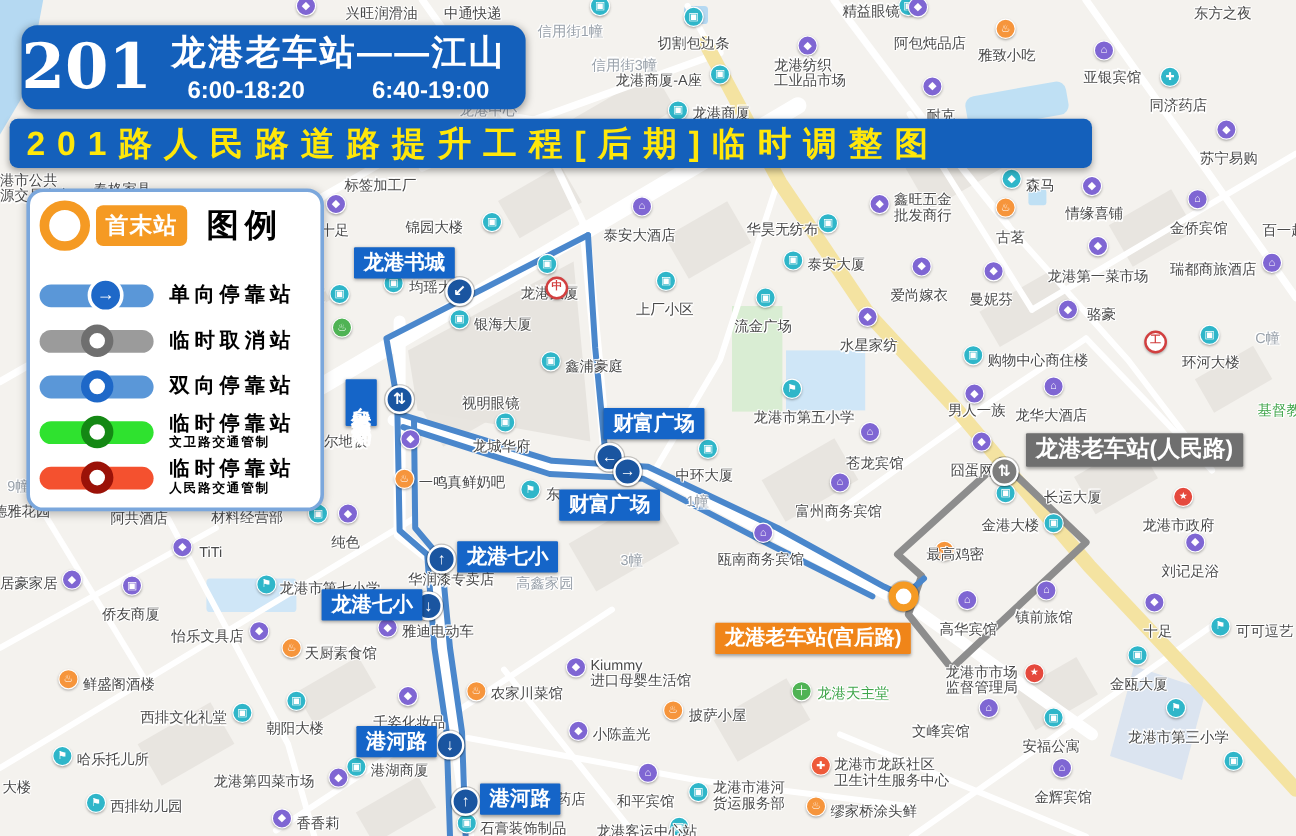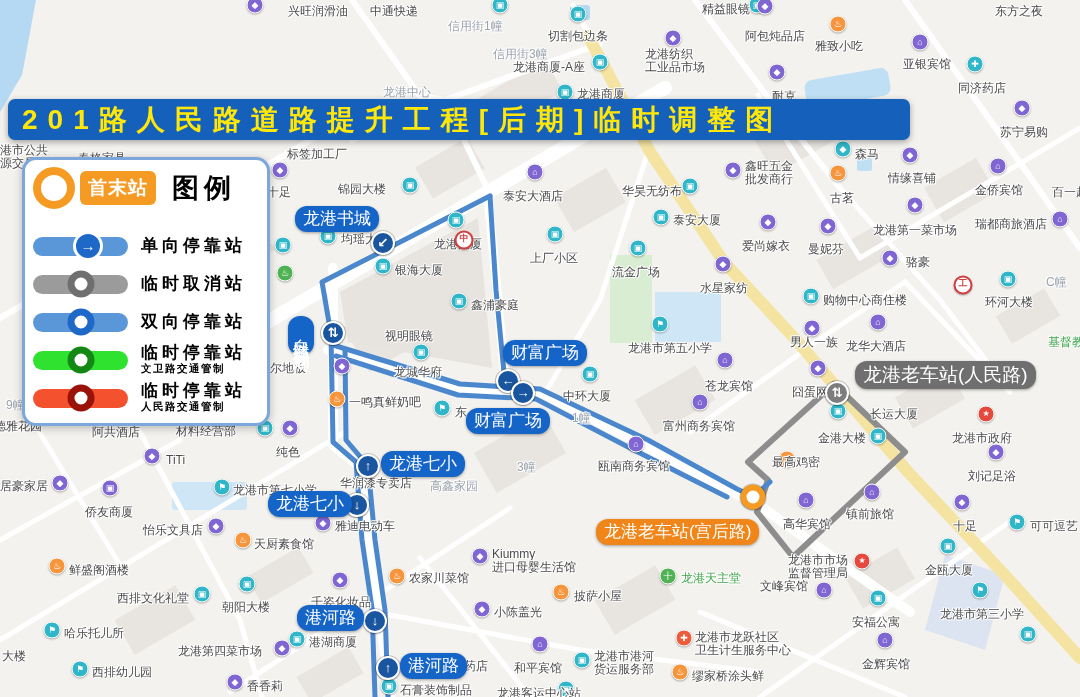--- a/index.html
+++ b/index.html
@@ -18,22 +18,22 @@
     text-shadow:-1px 0 #fff,1px 0 #fff,0 -1px #fff,0 1px #fff,1px 1px #fff,-1px -1px #fff;line-height:13px;}
   .poi-t.gray{color:#9aa2ab;font-weight:400}
   .poi-t.green{color:#3fa54a}
   
   .stn{position:absolute;width:20px;height:20px;border-radius:50%;background:#1a55a0;border:2px solid #fff;
     box-shadow:0 0 0 1px rgba(0,0,0,.18),0 1px 2px rgba(0,0,0,.3);color:#fff;font-size:13px;font-weight:bold;
     line-height:19px;text-align:center;transform:translate(-50%,-50%);z-index:5;}
   .stn.cancel{background:#7d7d7d}
   .stn.terminus{background:#fff;border:6px solid #f59a23;width:13px;height:13px;}
   
-  .rlabel{position:absolute;color:#fff;font-weight:normal;font-size:17px;white-space:nowrap;
-    padding:3px 8px;border-radius:12px;z-index:6;box-shadow:0 1px 3px rgba(0,0,0,.35);line-height:1.15;}
+  .rlabel{position:absolute;color:#fff;font-weight:bold;font-size:17px;white-space:nowrap;
+    padding:3px 8px;border-radius:1px;z-index:6;box-shadow:0 1px 3px rgba(0,0,0,.35);line-height:1.15;}
   .rlabel.blue{background:#1565c8}.rlabel.orange{background:#f08519}
   .rlabel.gray{background:#6f6f6f;font-size:19px}
   .rlabel.vert{writing-mode:vertical-rl;text-orientation:upright;padding:9px 3px;letter-spacing:3px;}
   
   #header{position:absolute;left:18px;top:21px;width:420px;height:70px;background:#1460bb;border-radius:13px;
     display:flex;align-items:center;box-shadow:0 2px 7px rgba(0,0,0,.4);z-index:10;color:#fff;}
   #route-no{width:108px;text-align:center;font-family:"DejaVu Serif","Liberation Serif",serif;
     font-size:52px;font-weight:bold;line-height:70px;}
   #hdr-right{flex:1;display:flex;flex-direction:column;align-items:center;justify-content:center;}
   #route-name{font-size:29px;font-weight:bold;letter-spacing:2px;}
@@ -230,21 +230,21 @@
         <div class="poi-t" style="left: 783px; top: 518px;">高华宾馆</div>
         <div class="pin purple" style="left: 872px; top: 492px;">⌂</div>
         <div class="poi-t" style="left: 846px; top: 508px;">镇前旅馆</div>
         <div class="pin purple" style="left: 962px; top: 502px;">◆</div>
         <div class="poi-t" style="left: 953px; top: 520px;">十足</div>
         <div class="pin teal" style="left: 1017px; top: 522px;">⚑</div>
         <div class="poi-t" style="left: 1030px; top: 520px;">可可逗艺</div>
         <div class="pin star" style="left: 862px; top: 561px;">★</div>
         <div class="poi-t" style="left: 788px; top: 554px;">龙港市市场<div>监督管理局</div></div>
         <div class="pin purple" style="left: 824px; top: 590px;">⌂</div>
-        <div class="poi-t" style="left: 760px; top: 580px;">文峰宾馆</div>
+        <div class="poi-t" style="left: 760px; top: 603px;">文峰宾馆</div>
         <div class="pin teal" style="left: 948px; top: 546px;">▣</div>
         <div class="poi-t" style="left: 925px; top: 564px;">金瓯大厦</div>
         <div class="pin teal" style="left: 878px; top: 598px;">▣</div>
         <div class="poi-t" style="left: 852px; top: 616px;">安福公寓</div>
         <div class="pin teal" style="left: 980px; top: 590px;">⚑</div>
         <div class="poi-t" style="left: 940px; top: 608px;">龙港市第三小学</div>
         <div class="pin purple" style="left: 885px; top: 640px;">⌂</div>
         <div class="poi-t" style="left: 862px; top: 658px;">金辉宾馆</div>
         <div class="pin teal" style="left: 1028px; top: 634px;">▣</div>
         <div class="poi-t" style="left: 1005px; top: 652px; margin-top: 47px;">上厂小区</div>
@@ -366,20 +366,30 @@
         <div class="rlabel blue" style="left: 466px; top: 408px;">财富广场</div>
         <div class="rlabel blue" style="left: 381px; top: 451px;">龙港七小</div>
         <div class="rlabel blue" style="left: 268px; top: 491px;">龙港七小</div>
         <div class="rlabel blue" style="left: 297px; top: 605px;">港河路</div>
         <div class="rlabel blue" style="left: 400px; top: 653px;">港河路</div>
         <div class="rlabel gray" style="left: 855px; top: 361px;">龙港老车站(人民路)</div>
         <div class="rlabel orange" style="left: 596px; top: 519px;">龙港老车站(宫后路)</div>
       </div>
   </div>
 
+  <div id="header">
+    <div id="route-no">201</div>
+    <div id="hdr-right">
+      <div id="route-name">龙港老车站——江山</div>
+      <div id="times">
+        <span>6:00-18:20</span>
+        <span>6:40-19:00</span>
+      </div>
+    </div>
+  </div>
 
   <div id="banner">
     <span>201路人民路道路提升工程[后期]临时调整图</span>
   </div>
 
   <div id="legend">
     <div class="lg-row1">
       <div class="lg-ring"></div>
       <div class="lg-term">首末站</div>
       <div class="lg-title">图例</div>

